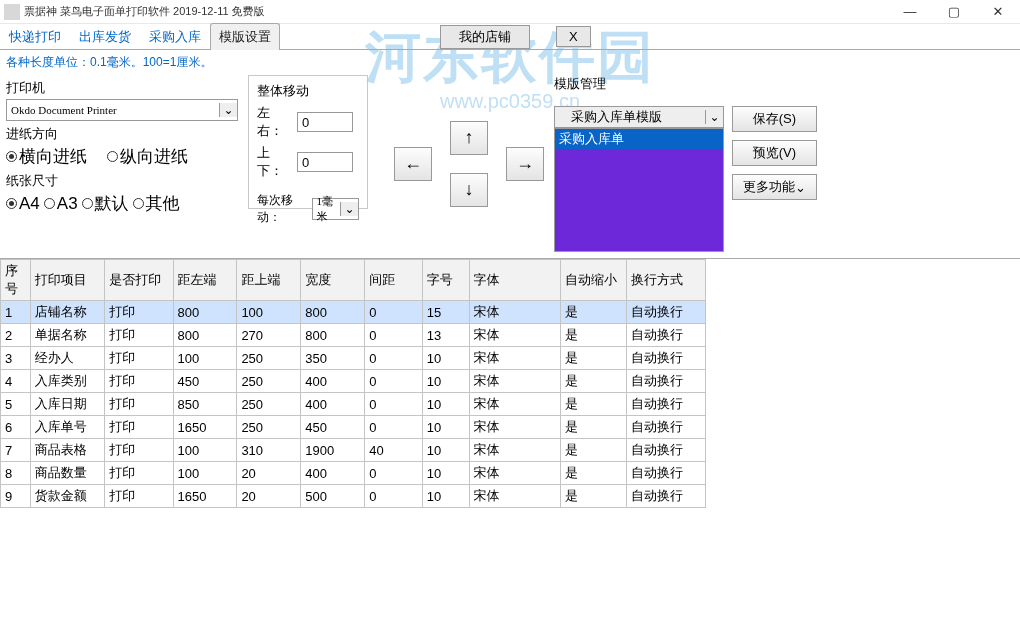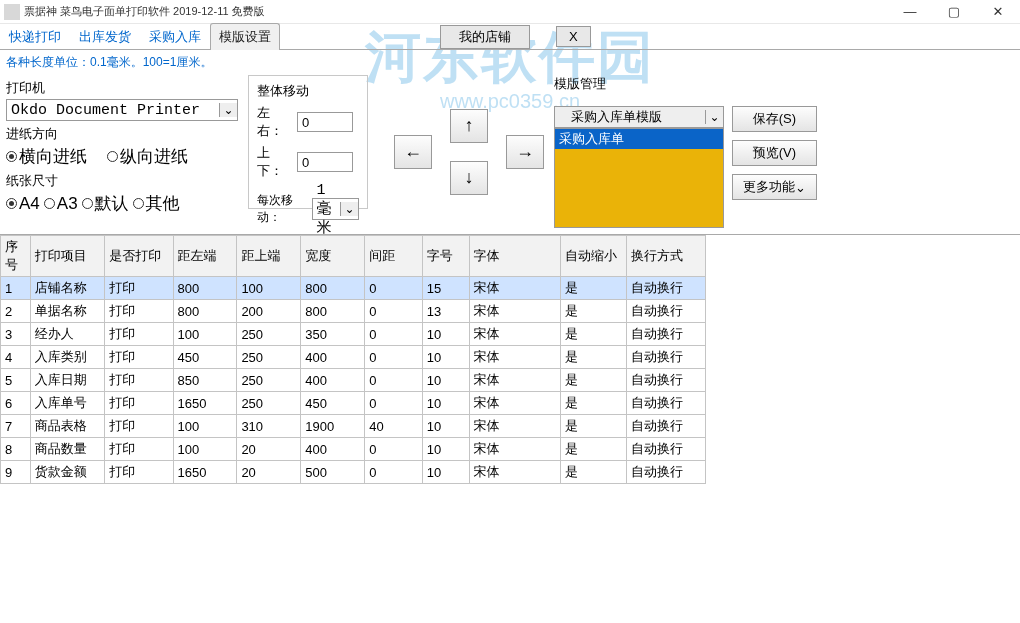--- a/index.html
+++ b/index.html
@@ -15,42 +15,42 @@
 .tab { padding: 4px 8px; font-size: 13px; color: #222; border: 1px solid transparent; border-bottom: none; }
 .tab.bluelink { color: #0066cc; }
 .tab.active { background: #f0f0f0; border-color: #a9a9a9; border-top-left-radius: 3px; border-top-right-radius: 3px; }
 .shop-btn { margin-left: 160px; border: 1px solid #999; background: #e8e8e8; padding: 2px 18px; font-size: 13px; }
 .x-btn { margin-left: 26px; border: 1px solid #999; background: #e8e8e8; padding: 2px 12px; font-size: 13px; }
 .unit-note { color: #0066cc; font-size: 12px; padding: 4px 6px; position: relative; z-index: 2; }
 .config-area { display: flex; padding: 0 6px 6px 6px; gap: 10px; position: relative; z-index: 2; }
 .left-col { width: 232px; }
 .group-label { font-size: 13px; margin: 4px 0 2px 0; }
 .select-like { display: flex; align-items: center; border: 1px solid #999; height: 22px; background: #fff; }
-.select-like span { flex: 1; padding: 0 4px; font-size: 15px; font-family: Liberation Mono, monospace; }
+.select-like span { flex: 1; padding: 0 4px; font-size: 11px; font-family: Liberation Serif, serif; }
 .select-like .dd { width: 18px; text-align: center; border-left: 1px solid #999; background: #eee; }
 .radio-row { display: flex; gap: 4px; margin: 2px 0; }
 .radio-item { display: flex; align-items: center; gap: 2px; font-size: 17px; }
 .radio-ind { width: 11px; height: 11px; border: 1px solid #333; border-radius: 50%; display: inline-flex; align-items: center; justify-content: center; }
 .radio-ind.sel::after { content: ""; width: 5px; height: 5px; background: #333; border-radius: 50%; }
 .move-group { border: 1px solid #c8c8c8; padding: 6px 8px; position: relative; }
 .move-title { font-size: 13px; margin-bottom: 4px; }
 .move-row { display: flex; align-items: center; gap: 4px; margin: 4px 0; }
 .move-lbl { font-size: 13px; width: 36px; }
 .move-inp { width: 56px; height: 20px; border: 1px solid #999; padding: 0 4px; font-size: 13px; }
 .move-step-row { display: flex; align-items: center; gap: 4px; margin-top: 12px; }
 .arrow-btn-big { width: 38px; height: 34px; border: 1px solid #999; background: linear-gradient(#fdfdfd,#e4e4e4); display: flex; align-items: center; justify-content: center; font-size: 18px; }
 .arrow-grid { display: flex; align-items: center; gap: 18px; margin-left: 10px; }
 .arrow-col { display: flex; flex-direction: column; gap: 18px; align-items: center; }
 .tmpl-group { flex: 1; position: relative; }
 .tmpl-title { font-size: 13px; margin-bottom: 13px; }
 .tmpl-row { display: flex; gap: 8px; align-items: flex-start; }
 .tmpl-dd { display: flex; align-items: center; border: 1px solid #999; height: 22px; background: #eee; width: 170px; }
 .tmpl-dd span { flex: 1; padding: 0 16px; font-size: 13px; }
 .tmpl-dd .dd { width: 18px; text-align: center; border-left: 1px solid #999; }
-.tmpl-list { border: 1px solid #999; width: 170px; height: 100px; background: #eab308; }
+.tmpl-list { border: 1px solid #999; width: 170px; height: 124px; background: #6d28d9; }
 .tmpl-item { background: #0a64c8; color: #fff; padding: 1px 4px; font-size: 13px; }
 .side-btns { display: flex; flex-direction: column; gap: 8px; }
 .wbtn { border: 1px solid #999; background: linear-gradient(#fdfdfd,#e4e4e4); padding: 3px 10px; font-size: 13px; min-width: 72px; text-align: center; }
 .wbtn.dd-look { display: flex; align-items: center; }
 .table-wrap { border-top: 1px solid #a9a9a9; position: relative; z-index: 2; }
 table { border-collapse: collapse; width: 706px; }
 th, td { border: 1px solid #c4c4c4; text-align: left; padding: 2px 4px; font-size: 13px; height: 22px; background: #fff; }
 th { background: #f2f2f2; font-weight: normal; }
 tr.sel td { background: #cfe3ff; }
 .col-seq { width: 28px; }
@@ -213,21 +213,21 @@
           <td>15</td>
           <td>宋体</td>
           <td>是</td>
           <td>自动换行</td>
         </tr>
         <tr>
           <td>2</td>
           <td>单据名称</td>
           <td>打印</td>
           <td>800</td>
-          <td>200</td>
+          <td>270</td>
           <td>800</td>
           <td>0</td>
           <td>13</td>
           <td>宋体</td>
           <td>是</td>
           <td>自动换行</td>
         </tr>
         <tr>
           <td>3</td>
           <td>经办人</td>

